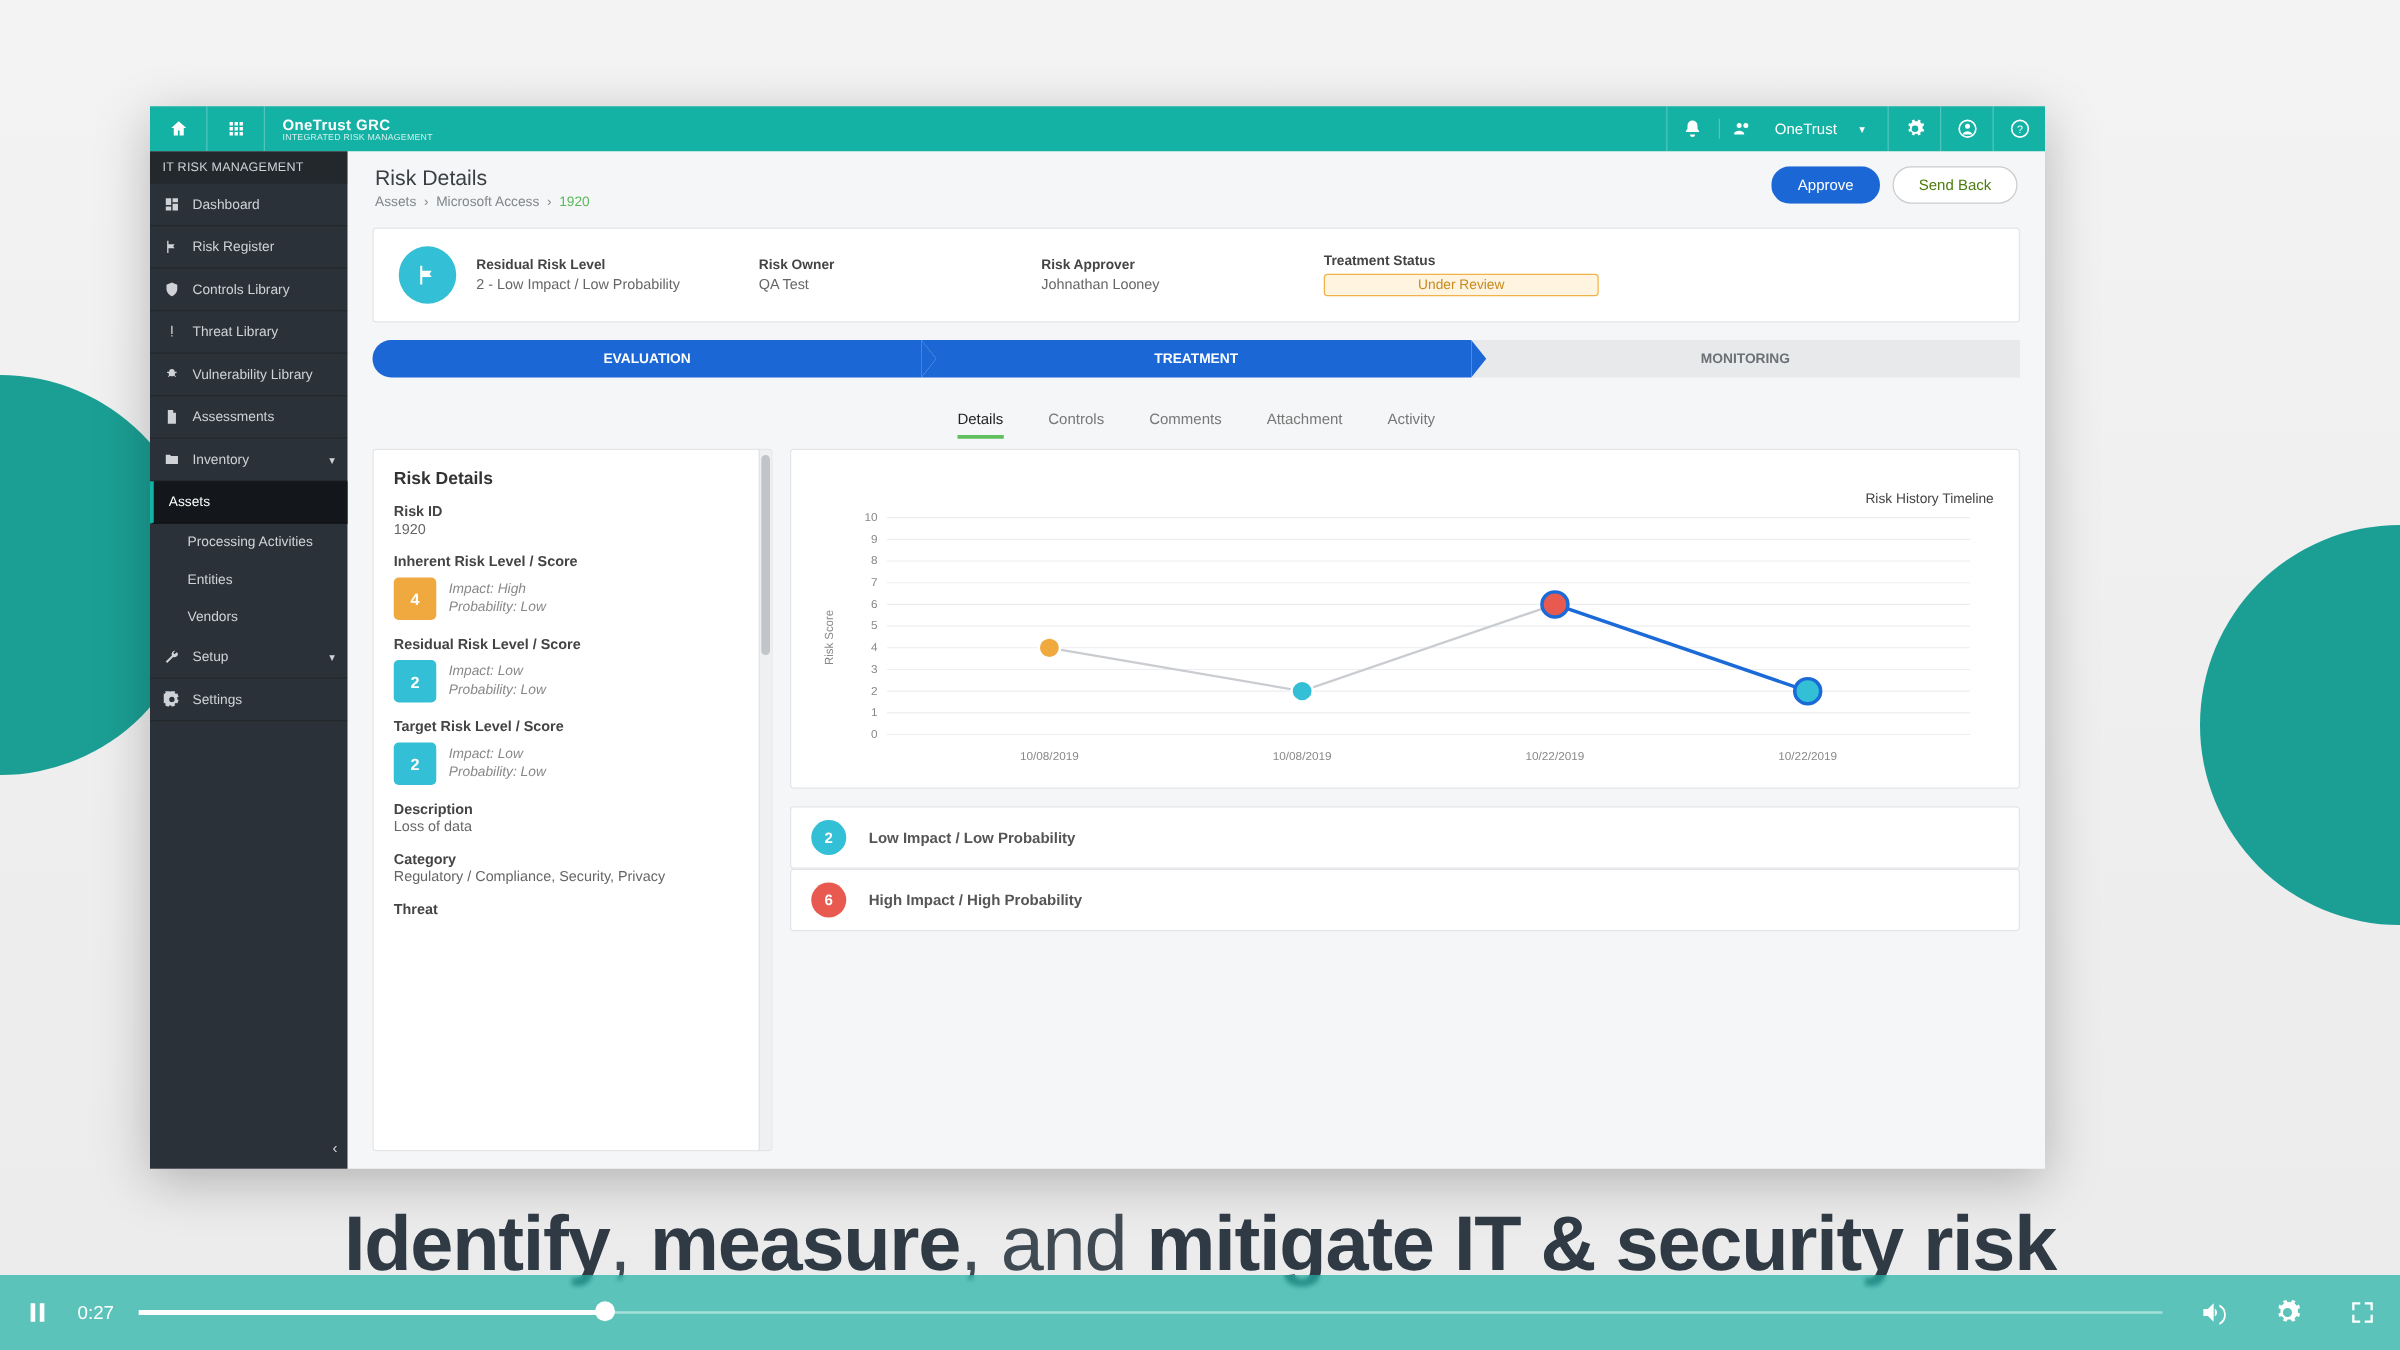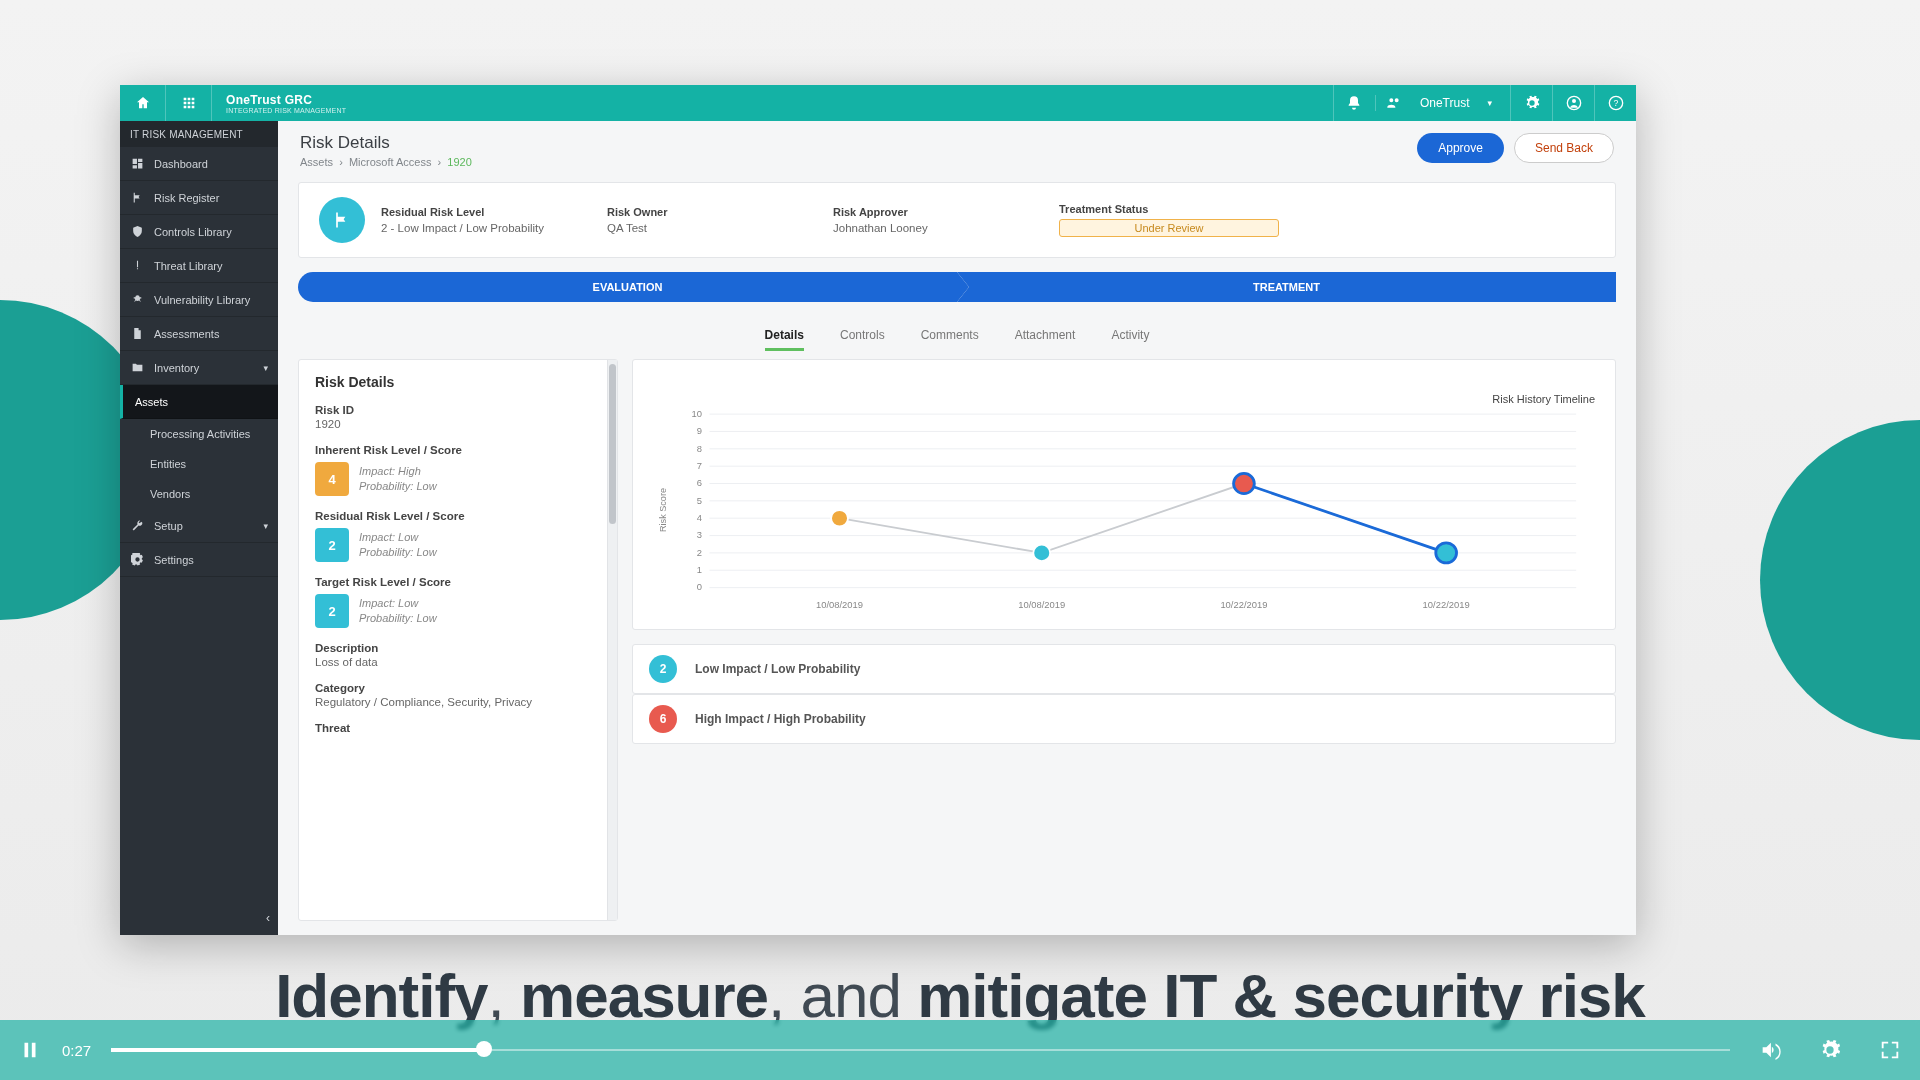--- a/index.html
+++ b/index.html
@@ -32,21 +32,21 @@
   .sidebar .collapse { position:absolute; bottom:10px; right:8px; font-size:12px; cursor:pointer; }
 
   .main { flex:1; display:flex; flex-direction:column; min-width:0;}
   .pagehdr { padding:12px 22px 6px 22px; display:flex; align-items:flex-start;}
   .pagehdr h2 { font-size:17px; font-weight:500; color:#3b3f44;}
   .crumb { font-size:11px; color:#81868b; margin-top:3px;}
   .crumb .cur { color:#5cb85c; }
   .pagehdr .actions { margin-left:auto; display:flex; gap:10px;}
   .btn { height:30px; padding:0 20px; border-radius:16px; font-size:12px; display:inline-flex; align-items:center; cursor:pointer; border:1px solid transparent;}
   .btn.primary { background:#1b67d6; color:#fff;}
-  .btn.ghost { background:#fff; color:#c2410c; border-color:#ccc;}
+  .btn.ghost { background:#fff; color:#4d7c0f; border-color:#ccc;}
 
   .card { background:#fff; border:1px solid #e3e5e8; border-radius:3px;}
   .summary { margin:8px 20px 14px 20px; padding:14px 20px; display:flex; align-items:center; gap:16px;}
   .summary .flag { width:46px; height:46px; border-radius:50%; background:#33bfd6; display:flex; align-items:center; justify-content:center;}
   .summary .flag svg { width:20px; height:20px; fill:#fff;}
   .summary .col { display:flex; flex-direction:column; gap:4px; min-width:210px;}
   .summary .col.right { margin-left:auto; min-width:220px;}
   .summary .lbl { font-size:11px; font-weight:700; color:#444;}
   .summary .val { font-size:11.5px; color:#666;}
   .pill { border:1px solid #f0b24a; background:#fff4df; color:#c78a1e; font-size:11px; padding:2px 30px; border-radius:3px; display:inline-block; text-align:center; width:220px;}
@@ -54,21 +54,21 @@
   .stages { margin:0 20px 10px 20px; display:flex; height:30px;}
   .stage-step { flex:1; background:#e7e9eb; color:#6b7075; font-size:11px; font-weight:600; display:flex; align-items:center; justify-content:center; position:relative; }
   .stage-step.active { background:#1b67d6; color:#fff;}
   .stage-step:not(:last-child)::after { content:""; position:absolute; right:-12px; top:0; width:0; height:0; border-top:15px solid transparent; border-bottom:15px solid transparent; border-left:12px solid #e7e9eb; z-index:2;}
   .stage-step.active:not(:last-child)::after { border-left-color:#1b67d6; }
   .stage-step:not(:first-child)::before { content:""; position:absolute; left:0; top:0; width:0; height:0; border-top:15px solid transparent; border-bottom:15px solid transparent; border-left:12px solid #f5f6f7; z-index:1;}
   .stage-step:first-child { border-radius:16px 0 0 16px;}
 
   .tabs { margin:10px 0 8px 0; display:flex; gap:36px; justify-content:center; font-size:12px;}
   .tabs .tab { padding:6px 0; color:#777; cursor:pointer; }
-  .tabs .tab.active { color:#222; font-weight:700; border-bottom:3px solid #5fbf5f;}
+  .tabs .tab.active { color:#222; font-weight:400; border-bottom:3px solid #5fbf5f;}
 
   .content { flex:1; display:flex; gap:14px; padding:0 20px 14px 20px; min-height:0;}
   .left { width:320px; display:flex; }
   .left .inner { flex:1; padding:14px 16px; overflow:hidden; font-size:11.5px; color:#555; position:relative;}
   .left .inner h3 { font-size:14px; color:#333; margin-bottom:14px;}
   .left .scrollbar { width:10px; background:#eef0f2; border-left:1px solid #e1e3e6; position:relative;}
   .left .scrollbar .thumb { position:absolute; left:1px; right:1px; top:4px; height:160px; background:#c1c5ca; border-radius:4px;}
   .fld-lbl { font-weight:700; color:#444; margin-top:14px;}
   .fld-val { color:#666; margin-top:2px;}
   .scorebox { width:34px; height:34px; border-radius:4px; color:#fff; font-weight:700; display:inline-flex; align-items:center; justify-content:center; font-size:13px;}
@@ -291,20 +291,21 @@
           </div>
           <div class="col right">
             <span class="lbl">Treatment Status</span>
             <span class="pill">Under Review</span>
           </div>
         </div>
 
         <div class="stages" id="stages">
             <div class="stage-step active">EVALUATION</div>
             <div class="stage-step active">TREATMENT</div>
+            <div class="stage-step">MONITORING</div>
           </div>
 
         <div class="tabs" id="tabs">
             <div class="tab active">Details</div>
             <div class="tab">Controls</div>
             <div class="tab">Comments</div>
             <div class="tab">Attachment</div>
             <div class="tab">Activity</div>
           </div>
 

